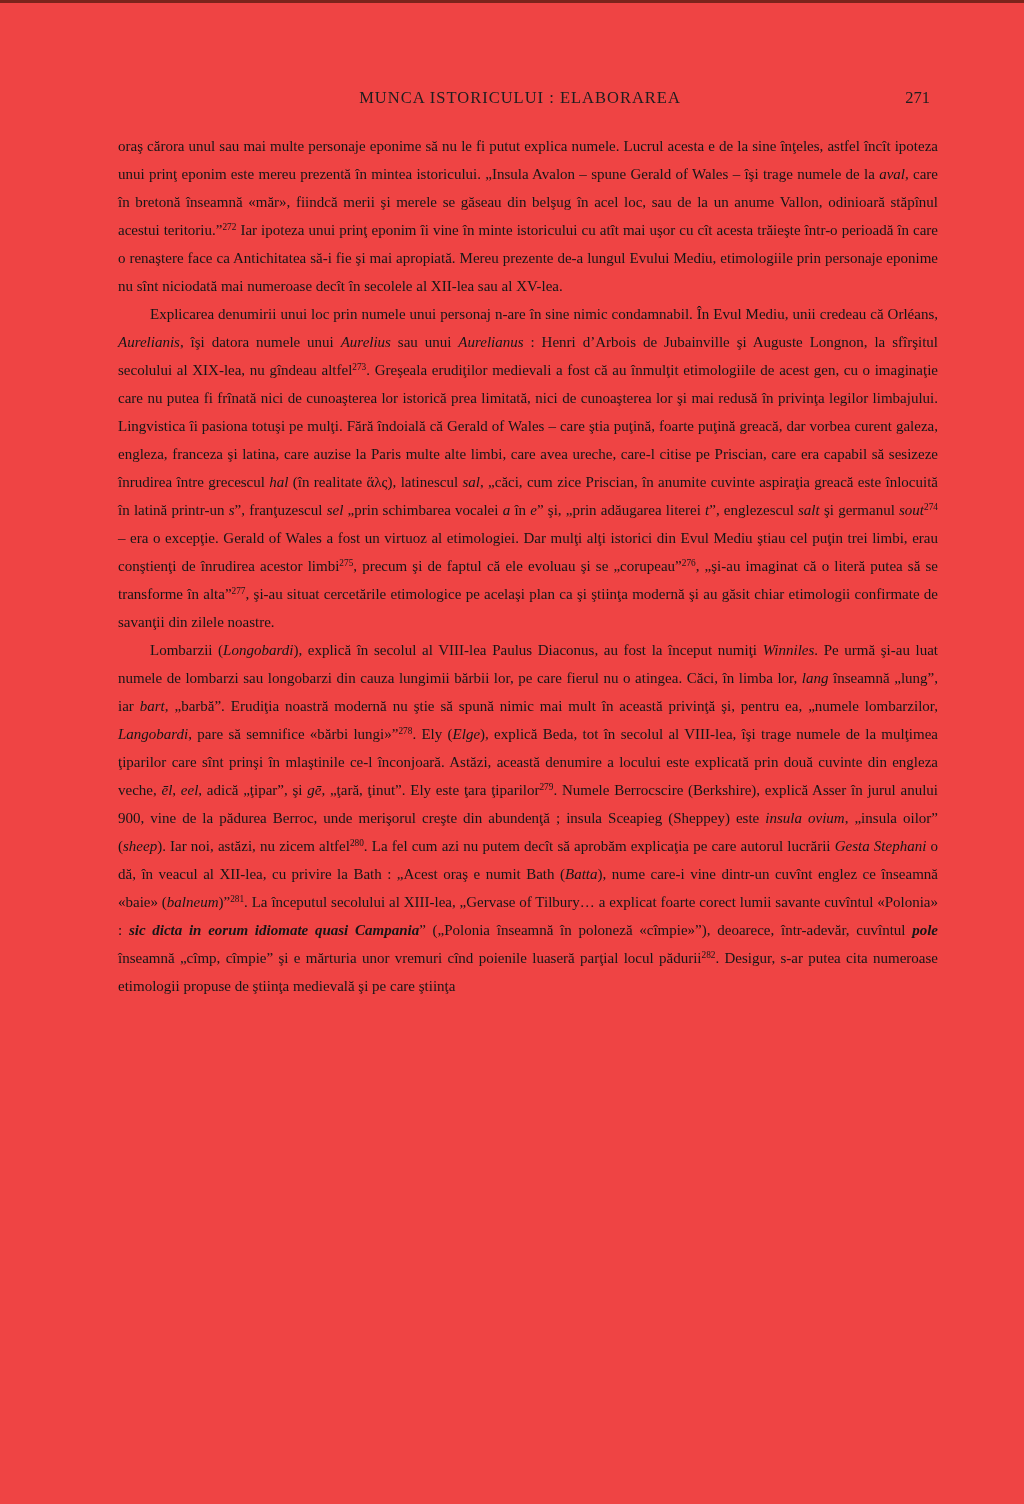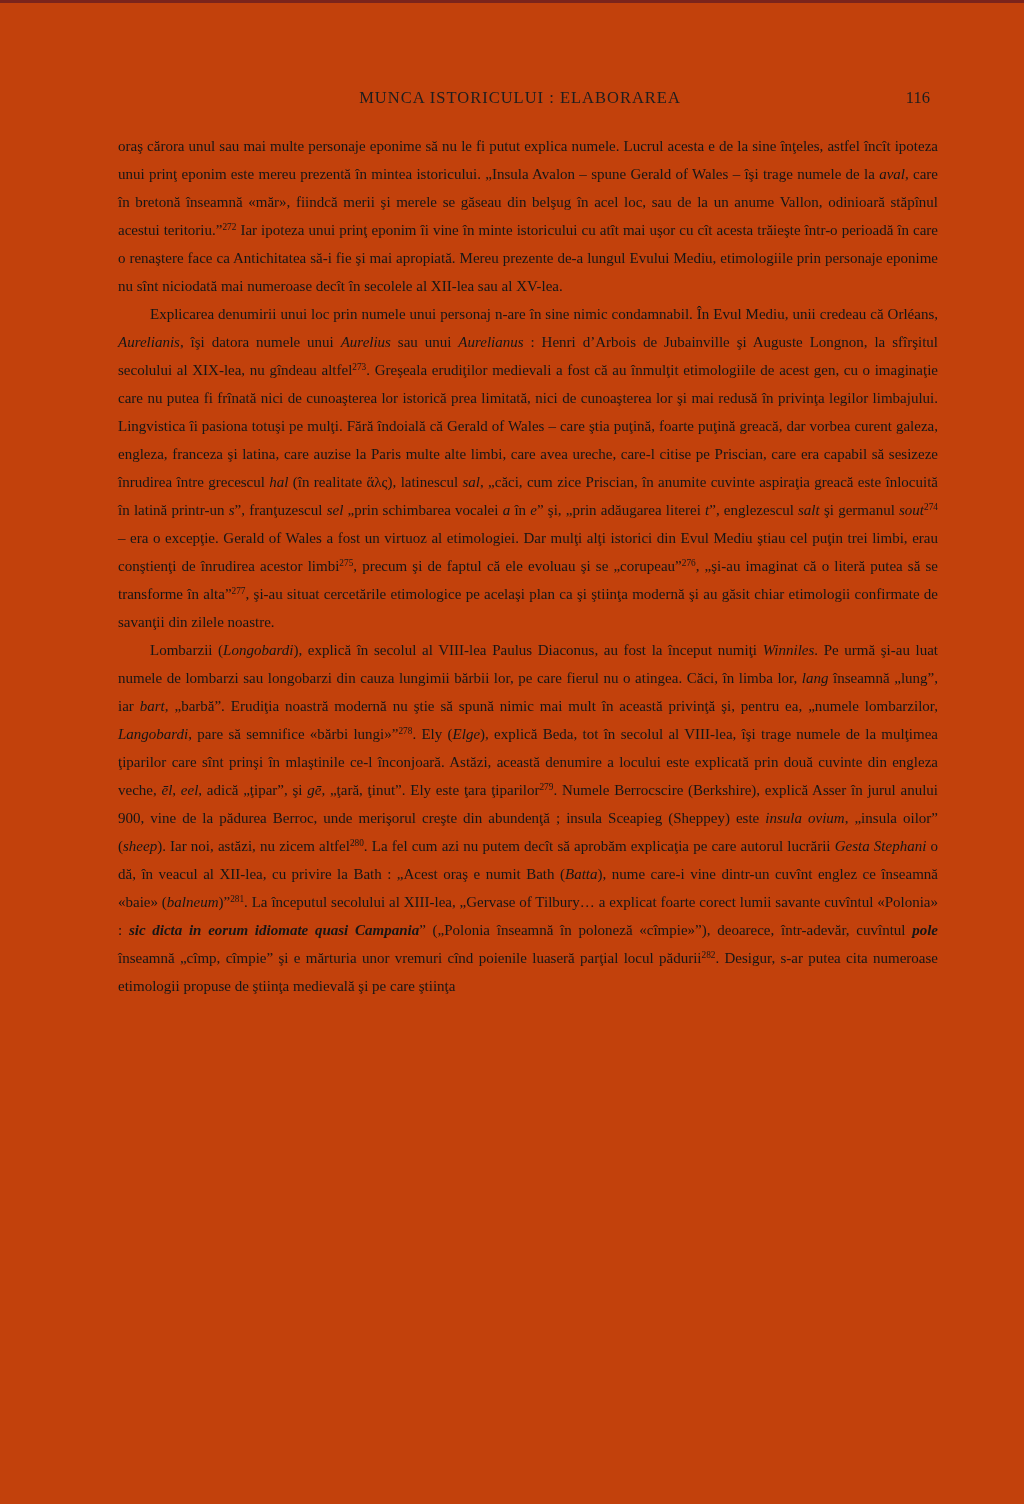--- a/index.html
+++ b/index.html
@@ -10,21 +10,21 @@
     width: 1024px;
     height: 1504px;
     background: #ffffff;
     font-family: "Liberation Serif", "DejaVu Serif", serif;
     color: #1c1c1c;
   }
   .page {
     position: relative;
     width: 1024px;
     height: 1504px;
-    background: #c2410c;
+    background: #ef4444;
     overflow: hidden;
   }
   .top-strip {
     position: absolute;
     top: 0;
     left: 0;
     width: 1024px;
     height: 3px;
     background: #7b241c;
   }
@@ -83,21 +83,21 @@
   }
 </style>
 </head>
 <body>
 
 <div class="page">
   <div class="top-strip"></div>
 
   <header class="running-head">
     <span class="head-title">MUNCA ISTORICULUI : ELABORAREA</span>
-    <span class="page-number">116</span>
+    <span class="page-number">271</span>
   </header>
 
   <main class="text-block" id="paragraphs">
       <p class="para"><span>oraş cărora unul sau mai multe personaje eponime să nu le fi putut explica numele. Lucrul acesta e de la sine înţeles, astfel încît ipoteza unui prinţ eponim este mereu prezentă în mintea istoricului. „Insula Avalon – spune Gerald of Wales – îşi trage numele de la </span><span class="it">aval</span><span>, care în bretonă înseamnă «măr», fiindcă merii şi merele se găseau din belşug în acel loc, sau de la un anume Vallon, odinioară stăpînul acestui teritoriu.”</span><sup class="fn">272</sup><span> Iar ipoteza unui prinţ eponim îi vine în minte istoricului cu atît mai uşor cu cît acesta trăieşte într-o perioadă în care o renaştere face ca Antichitatea să-i fie şi mai apropiată. Mereu prezente de-a lungul Evului Mediu, etimologiile prin personaje eponime nu sînt niciodată mai numeroase decît în secolele al XII-lea sau al XV-lea.</span></p>
       <p class="para indent"><span>Explicarea denumirii unui loc prin numele unui personaj n-are în sine nimic condamnabil. În Evul Mediu, unii credeau că Orléans, </span><span class="it">Aurelianis</span><span>, îşi datora numele unui </span><span class="it">Aurelius</span><span> sau unui </span><span class="it">Aurelianus</span><span> : Henri d’Arbois de Jubainville şi Auguste Longnon, la sfîrşitul secolului al XIX-lea, nu gîndeau altfel</span><sup class="fn">273</sup><span>. Greşeala erudiţilor medievali a fost că au înmulţit etimologiile de acest gen, cu o imaginaţie care nu putea fi frînată nici de cunoaşterea lor istorică prea limitată, nici de cunoaşterea lor şi mai redusă în privinţa legilor limbajului. Lingvistica îi pasiona totuşi pe mulţi. Fără îndoială că Gerald of Wales – care ştia puţină, foarte puţină greacă, dar vorbea curent galeza, engleza, franceza şi latina, care auzise la Paris multe alte limbi, care avea ureche, care-l citise pe Priscian, care era capabil să sesizeze înrudirea între grecescul </span><span class="it">hal</span><span> (în realitate ἅλς), latinescul </span><span class="it">sal</span><span>, „căci, cum zice Priscian, în anumite cuvinte aspiraţia greacă este înlocuită în latină printr-un </span><span class="it">s</span><span>”, franţuzescul </span><span class="it">sel</span><span> „prin schimbarea vocalei </span><span class="it">a</span><span> în </span><span class="it">e</span><span>” şi, „prin adăugarea literei </span><span class="it">t</span><span>”, englezescul </span><span class="it">salt</span><span> şi germanul </span><span class="it">sout</span><sup class="fn">274</sup><span> – era o excepţie. Gerald of Wales a fost un virtuoz al etimologiei. Dar mulţi alţi istorici din Evul Mediu ştiau cel puţin trei limbi, erau conştienţi de înrudirea acestor limbi</span><sup class="fn">275</sup><span>, precum şi de faptul că ele evoluau şi se „corupeau”</span><sup class="fn">276</sup><span>, „şi-au imaginat că o literă putea să se transforme în alta”</span><sup class="fn">277</sup><span>, şi-au situat cercetările etimologice pe acelaşi plan ca şi ştiinţa modernă şi au găsit chiar etimologii confirmate de savanţii din zilele noastre.</span></p>
       <p class="para indent"><span>Lombarzii (</span><span class="it">Longobardi</span><span>), explică în secolul al VIII-lea Paulus Diaconus, au fost la început numiţi </span><span class="it">Winniles</span><span>. Pe urmă şi-au luat numele de lombarzi sau longobarzi din cauza lungimii bărbii lor, pe care fierul nu o atingea. Căci, în limba lor, </span><span class="it">lang</span><span> înseamnă „lung”, iar </span><span class="it">bart</span><span>, „barbă”. Erudiţia noastră modernă nu ştie să spună nimic mai mult în această privinţă şi, pentru ea, „numele lombarzilor, </span><span class="it">Langobardi</span><span>, pare să semnifice «bărbi lungi»”</span><sup class="fn">278</sup><span>. Ely (</span><span class="it">Elge</span><span>), explică Beda, tot în secolul al VIII-lea, îşi trage numele de la mulţimea ţiparilor care sînt prinşi în mlaştinile ce-l înconjoară. Astăzi, această denumire a locului este explicată prin două cuvinte din engleza veche, </span><span class="it">ēl</span><span>, </span><span class="it">eel</span><span>, adică „ţipar”, şi </span><span class="it">gē</span><span>, „ţară, ţinut”. Ely este ţara ţiparilor</span><sup class="fn">279</sup><span>. Numele Berrocscire (Berkshire), explică Asser în jurul anului 900, vine de la pădurea Berroc, unde merişorul creşte din abundenţă ; insula Sceapieg (Sheppey) este </span><span class="it">insula ovium</span><span>, „insula oilor” (</span><span class="it">sheep</span><span>). Iar noi, astăzi, nu zicem altfel</span><sup class="fn">280</sup><span>. La fel cum azi nu putem decît să aprobăm explicaţia pe care autorul lucrării </span><span class="it">Gesta Stephani</span><span> o dă, în veacul al XII-lea, cu privire la Bath : „Acest oraş e numit Bath (</span><span class="it">Batta</span><span>), nume care-i vine dintr-un cuvînt englez ce înseamnă «baie» (</span><span class="it">balneum</span><span>)”</span><sup class="fn">281</sup><span>. La începutul secolului al XIII-lea, „Gervase of Tilbury… a explicat foarte corect lumii savante cuvîntul «Polonia» : </span><span class="it bd">sic dicta in eorum idiomate quasi Campania</span><span>” („Polonia înseamnă în poloneză «cîmpie»”), deoarece, într-adevăr, cuvîntul </span><span class="it bd">pole</span><span> înseamnă „cîmp, cîmpie” şi e mărturia unor vremuri cînd poienile luaseră parţial locul pădurii</span><sup class="fn">282</sup><span>. Desigur, s-ar putea cita numeroase etimologii propuse de ştiinţa medievală şi pe care ştiinţa</span></p>
     </main>
 </div>
 
 </body></html>

